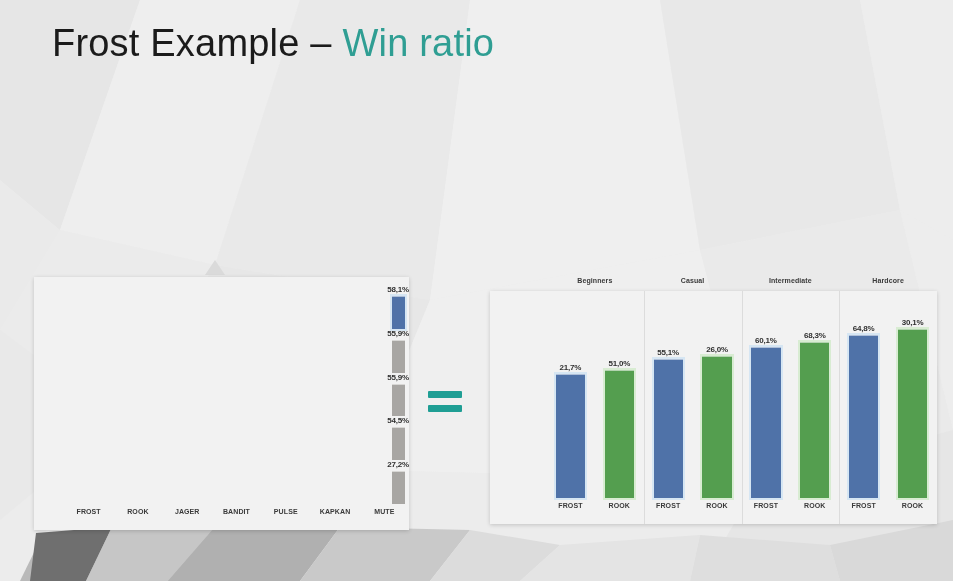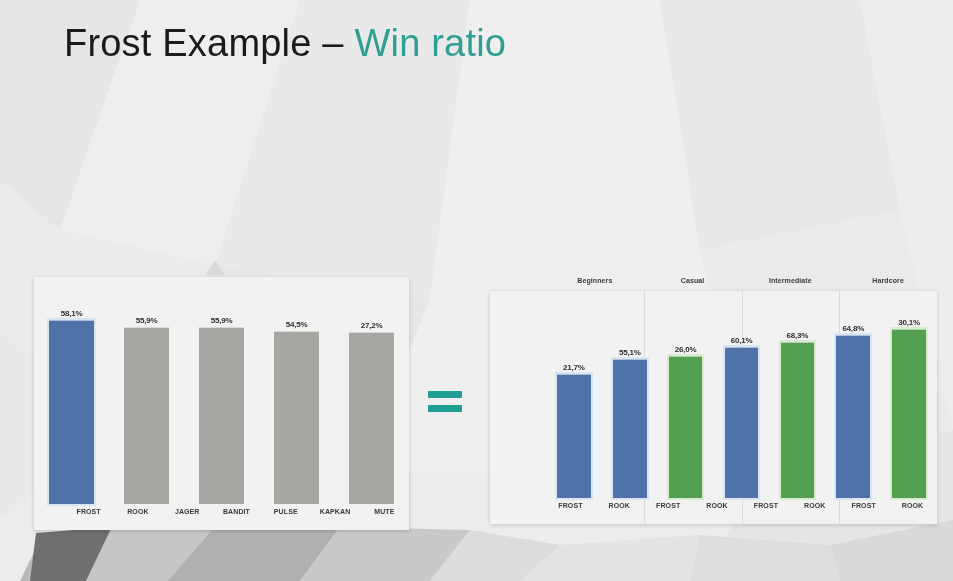--- a/index.html
+++ b/index.html
@@ -8,21 +8,21 @@
     font-family:"Liberation Sans", sans-serif;
     background:#ececec;
     position:relative;
   }
 
   
   #bg-texture { position:absolute; inset:0; z-index:0; }
 
   
   #slide-title {
-    position:absolute; left:64px; top:22px; z-index:5;
+    position:absolute; left:52px; top:22px; z-index:5;
     font-size:38px; font-weight:400; color:#1b1b1b;
     letter-spacing:0.2px; white-space:nowrap;
   }
   #slide-title .accent { color:#2f9e93; }
 
   
   .chart-panel {
     position:absolute; z-index:4;
     background:#f2f2f2;
     box-shadow:0 1px 4px rgba(0,0,0,0.18);
@@ -127,21 +127,21 @@
   <polygon points="215,260 225,275 205,275" fill="#dadada"></polygon>
 </svg>
 
 <h1 id="slide-title">
   <span>Frost Example – </span><span class="accent">Win ratio</span>
 </h1>
 
 <div class="chart-panel" id="chart-left">
 
   <div class="plot">
-    <div class="bars" id="bars-left" style="">
+    <div class="bars" id="bars-left" style=" flex-direction: column;">
         <div class="bar-slot">
           <div class="bar-value">58,1%</div>
           <div class="bar blue" style="height: 84.2029%;"></div>
         </div>
         <div class="bar-slot">
           <div class="bar-value">55,9%</div>
           <div class="bar gray" style="height: 81.0145%;"></div>
         </div>
         <div class="bar-slot">
           <div class="bar-value">55,9%</div>
@@ -186,20 +186,24 @@
         <div class="group-header">Casual</div>
         <div class="group-header">Intermediate</div>
         <div class="group-header">Hardcore</div>
       </div>
     <div class="bars" id="bars-right" style="padding-left: 56px;">
         <div class="bar-slot">
           <div class="bar-value">21,7%</div>
           <div class="bar blue" style="height: 62.5316%;"></div>
         </div>
         <div class="bar-slot">
+          <div class="bar-value">51,0%</div>
+          <div class="bar green" style="height: 64.557%;"></div>
+        </div>
+        <div class="bar-slot">
           <div class="bar-value">55,1%</div>
           <div class="bar blue" style="height: 69.7468%;"></div>
         </div>
         <div class="bar-slot">
           <div class="bar-value">26,0%</div>
           <div class="bar green" style="height: 71.1392%;"></div>
         </div>
         <div class="bar-slot">
           <div class="bar-value">60,1%</div>
           <div class="bar blue" style="height: 76.0759%;"></div>

